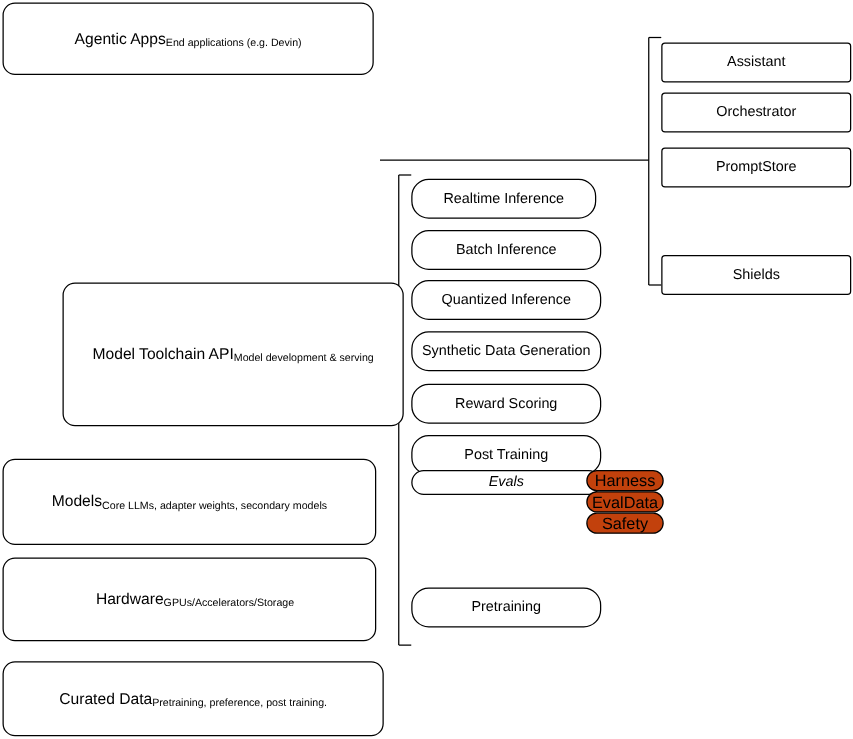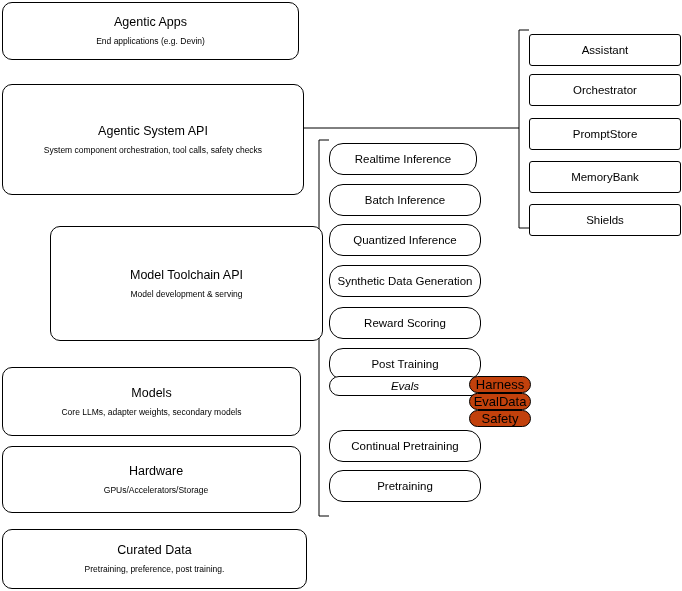--- a/index.html
+++ b/index.html
@@ -21,21 +21,20 @@
     top: 0;
     width: 682px;
     height: 591px;
   }
   .node {
     position: absolute;
     box-sizing: border-box;
     border: 1px solid #000000;
     background: #ffffff;
     display: flex;
-    flex-direction: column;
     align-items: center;
     justify-content: center;
     text-align: center;
     padding: 2px 6px;
   }
   .stack-node {
     border-radius: 10px;
   }
   .stack-node .title {
     font-size: 12.5px;
@@ -81,24 +80,20 @@
 
     <path d="M 301 284 L 319 284" stroke="#000000" stroke-width="1" fill="none"></path>
     <path d="M 319 140 L 319 516" stroke="#000000" stroke-width="1" fill="none"></path>
     <path d="M 319 140 L 329 140" stroke="#000000" stroke-width="1" fill="none"></path>
     <path d="M 319 516 L 329 516" stroke="#000000" stroke-width="1" fill="none"></path>
   </svg>
 <div class="node stack-node" style="left: 2px; top: 2px; width: 297px; height: 58px;">
       <div class="title">Agentic Apps</div>
       <div class="sub">End applications (e.g. Devin)</div>
     </div>
-    <div class="node stack-node" style="left: 2px; top: 84px; width: 302px; height: 111px;">
-      <div class="title">Agentic System API</div>
-      <div class="sub">System component orchestration, tool calls, safety checks</div>
-    </div>
     <div class="node stack-node" style="left: 2px; top: 226px; width: 273px; height: 115px; margin-left: 48px;">
       <div class="title">Model Toolchain API</div>
       <div class="sub">Model development &amp; serving</div>
     </div>
     <div class="node stack-node" style="left: 2px; top: 367px; width: 299px; height: 69px;">
       <div class="title">Models</div>
       <div class="sub">Core LLMs, adapter weights, secondary models</div>
     </div>
     <div class="node stack-node" style="left: 2px; top: 446px; width: 299px; height: 67px; padding-left: 15px;">
       <div class="title">Hardware</div>
@@ -110,23 +105,20 @@
     </div>
     <div class="node right-node" style="left: 529px; top: 34px; width: 152px; height: 32px;">
       <div>Assistant</div>
     </div>
     <div class="node right-node" style="left: 529px; top: 74px; width: 152px; height: 32px;">
       <div>Orchestrator</div>
     </div>
     <div class="node right-node" style="left: 529px; top: 118px; width: 152px; height: 32px;">
       <div>PromptStore</div>
     </div>
-    <div class="node right-node" style="left: 529px; top: 161px; width: 152px; height: 32px;">
-      <div>MemoryBank</div>
-    </div>
     <div class="node right-node" style="left: 529px; top: 204px; width: 152px; height: 32px;">
       <div>Shields</div>
     </div>
     <div class="node api-node" style="left: 329px; top: 143px; width: 148px; height: 32px;">
       <div>Realtime Inference</div>
     </div>
     <div class="node api-node" style="left: 329px; top: 184px; width: 152px; height: 32px; text-align: right;">
       <div>Batch Inference</div>
     </div>
     <div class="node api-node" style="left: 329px; top: 224px; width: 152px; height: 32px;">
@@ -137,23 +129,20 @@
     </div>
     <div class="node api-node" style="left: 329px; top: 307px; width: 152px; height: 32px;">
       <div>Reward Scoring</div>
     </div>
     <div class="node api-node" style="left: 329px; top: 348px; width: 152px; height: 32px;">
       <div>Post Training</div>
     </div>
     <div class="node api-node" style="left: 329px; top: 376px; width: 152px; height: 20px; font-style: italic;">
       <div>Evals</div>
     </div>
-    <div class="node api-node" style="left: 329px; top: 430px; width: 152px; height: 32px;">
-      <div>Continual Pretraining</div>
-    </div>
     <div class="node api-node" style="left: 329px; top: 470px; width: 152px; height: 32px;">
       <div>Pretraining</div>
     </div>
     <div class="node pill-node" style="left: 469px; top: 376px; width: 62px; height: 17px; z-index: 5;">
       <div>Harness</div>
     </div>
     <div class="node pill-node" style="left: 469px; top: 393px; width: 62px; height: 17px; z-index: 5;">
       <div>EvalData</div>
     </div>
     <div class="node pill-node" style="left: 469px; top: 410px; width: 62px; height: 17px; z-index: 5;">

